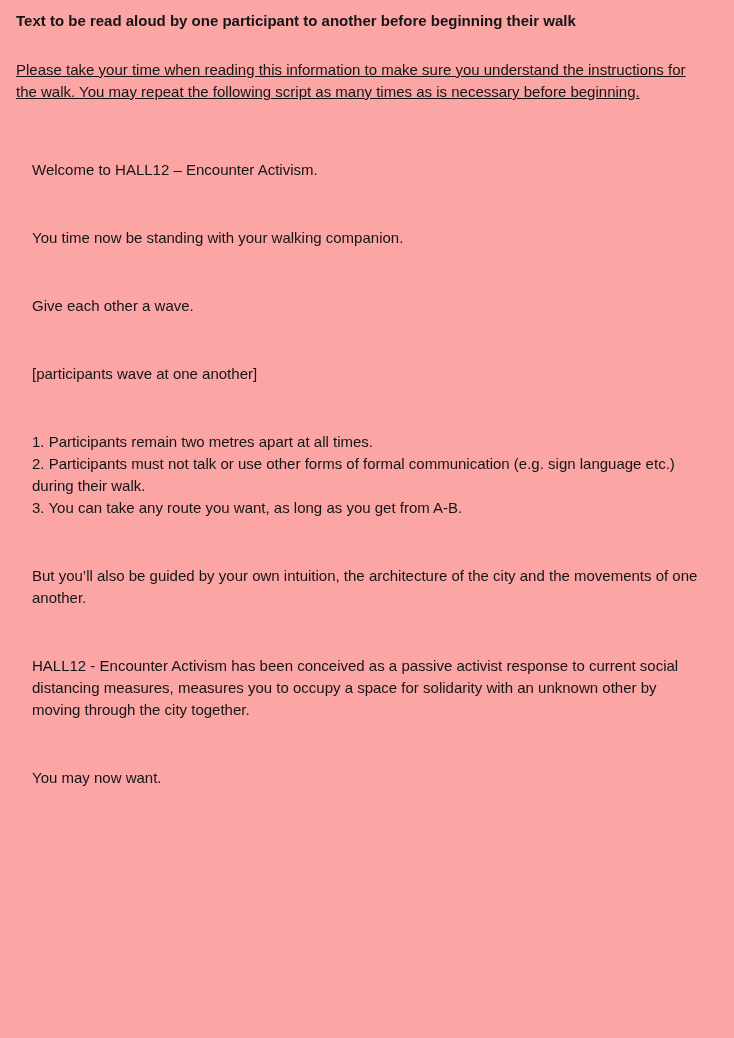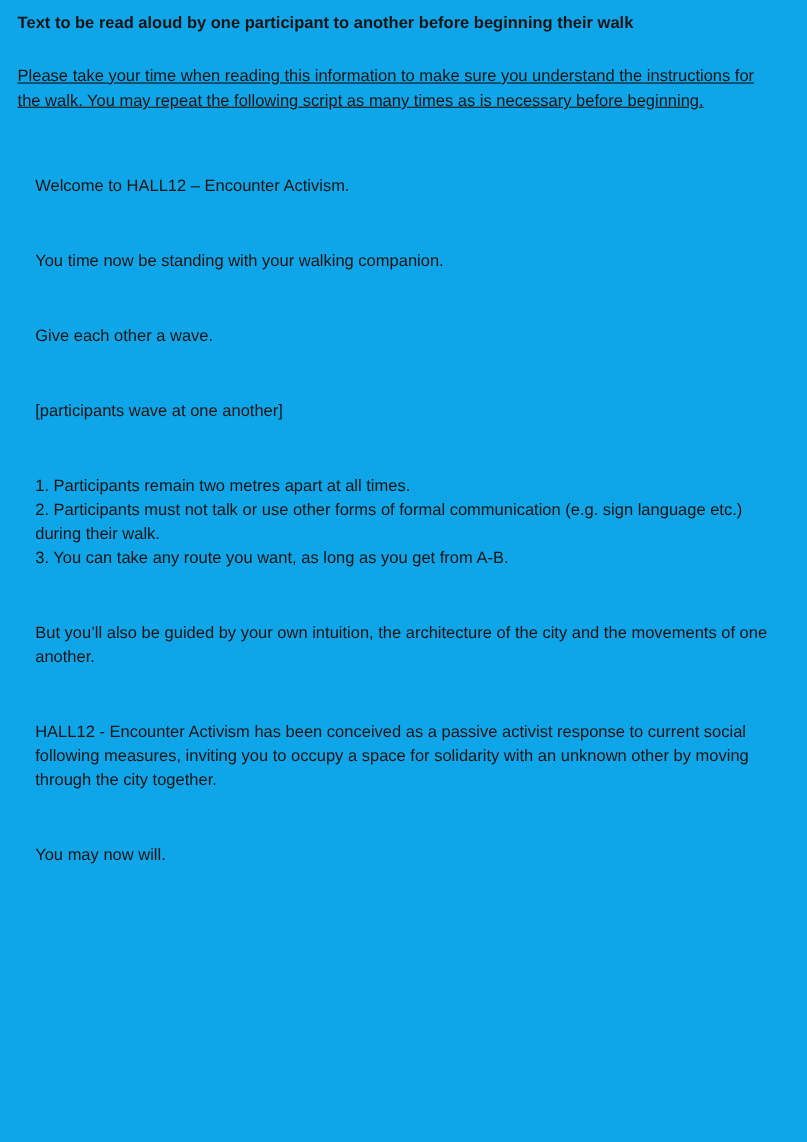--- a/index.html
+++ b/index.html
@@ -5,21 +5,21 @@
   html, body {
     margin: 0;
     padding: 0;
     background: #ffffff;
   }
   .page {
     width: 734px;
     height: 1038px;
     box-sizing: border-box;
     padding: 10px 30px 10px 16px;
-    background: #0ea5e9;
+    background: #fca5a5;
     font-family: "Liberation Sans", "DejaVu Sans", sans-serif;
     font-size: 15px;
     line-height: 22px;
     color: #151515;
     overflow: hidden;
   }
   .doc-title {
     font-weight: bold;
     margin: 0 0 27px 0;
   }
@@ -53,16 +53,16 @@
 
   <p class="para">[participants wave at one another]</p>
 
 
   <p class="para">1. Participants remain two metres apart at all times.
 2. Participants must not talk or use other forms of formal communication (e.g. sign language etc.) during their walk.
 3. You can take any route you want, as long as you get from A-B.</p>
 
   <p class="para">But you’ll also be guided by your own intuition, the architecture of the city and the movements of one another.</p>
 
-  <p class="para">HALL12 - Encounter Activism has been conceived as a passive activist response to current social following measures, inviting you to occupy a space for solidarity with an unknown other by moving through the city together.</p>
+  <p class="para">HALL12 - Encounter Activism has been conceived as a passive activist response to current social distancing measures, measures you to occupy a space for solidarity with an unknown other by moving through the city together.</p>
 
-  <p class="para">You may now will.</p>
+  <p class="para">You may now want.</p>
 </div>
 
 </body></html>

